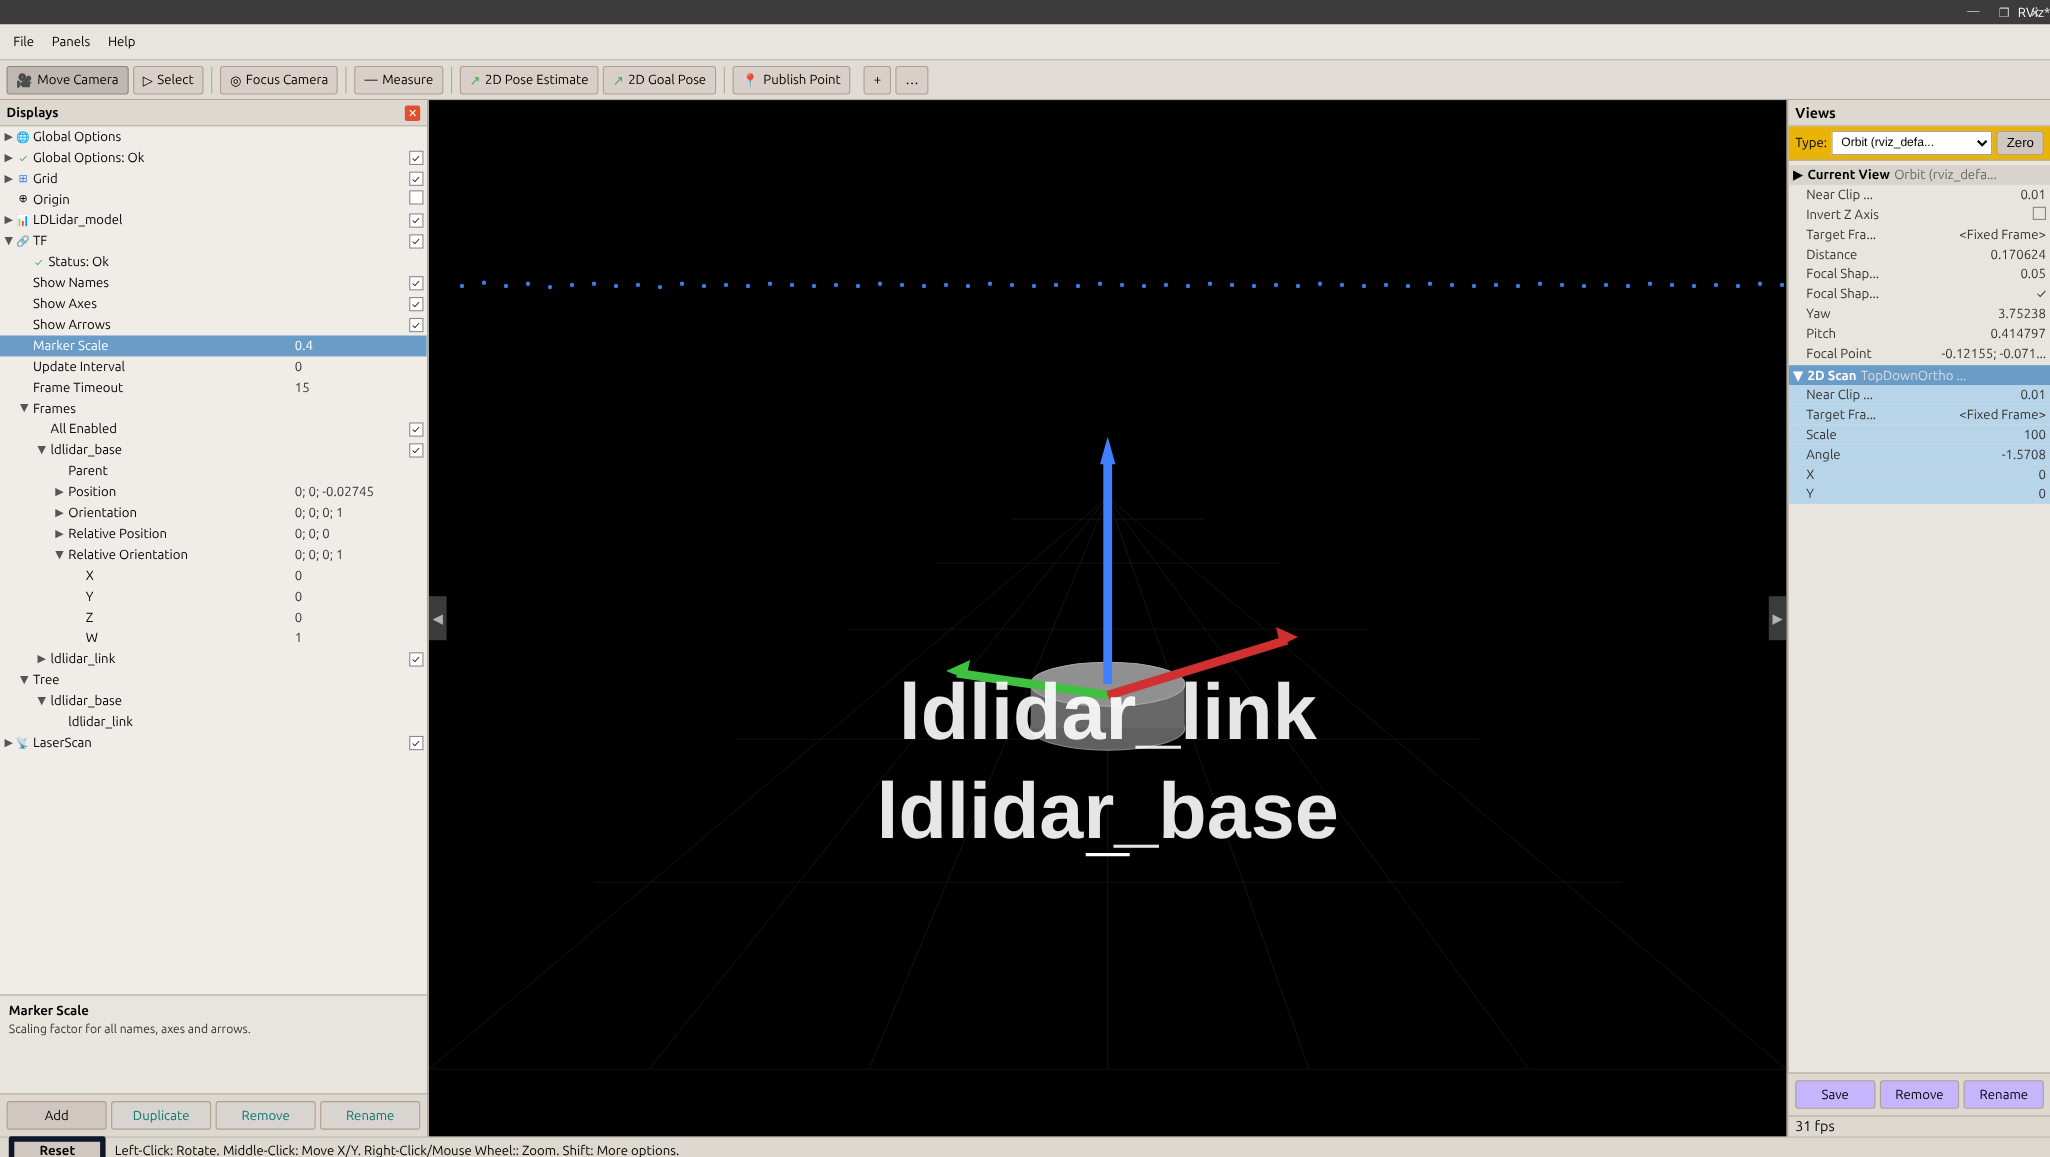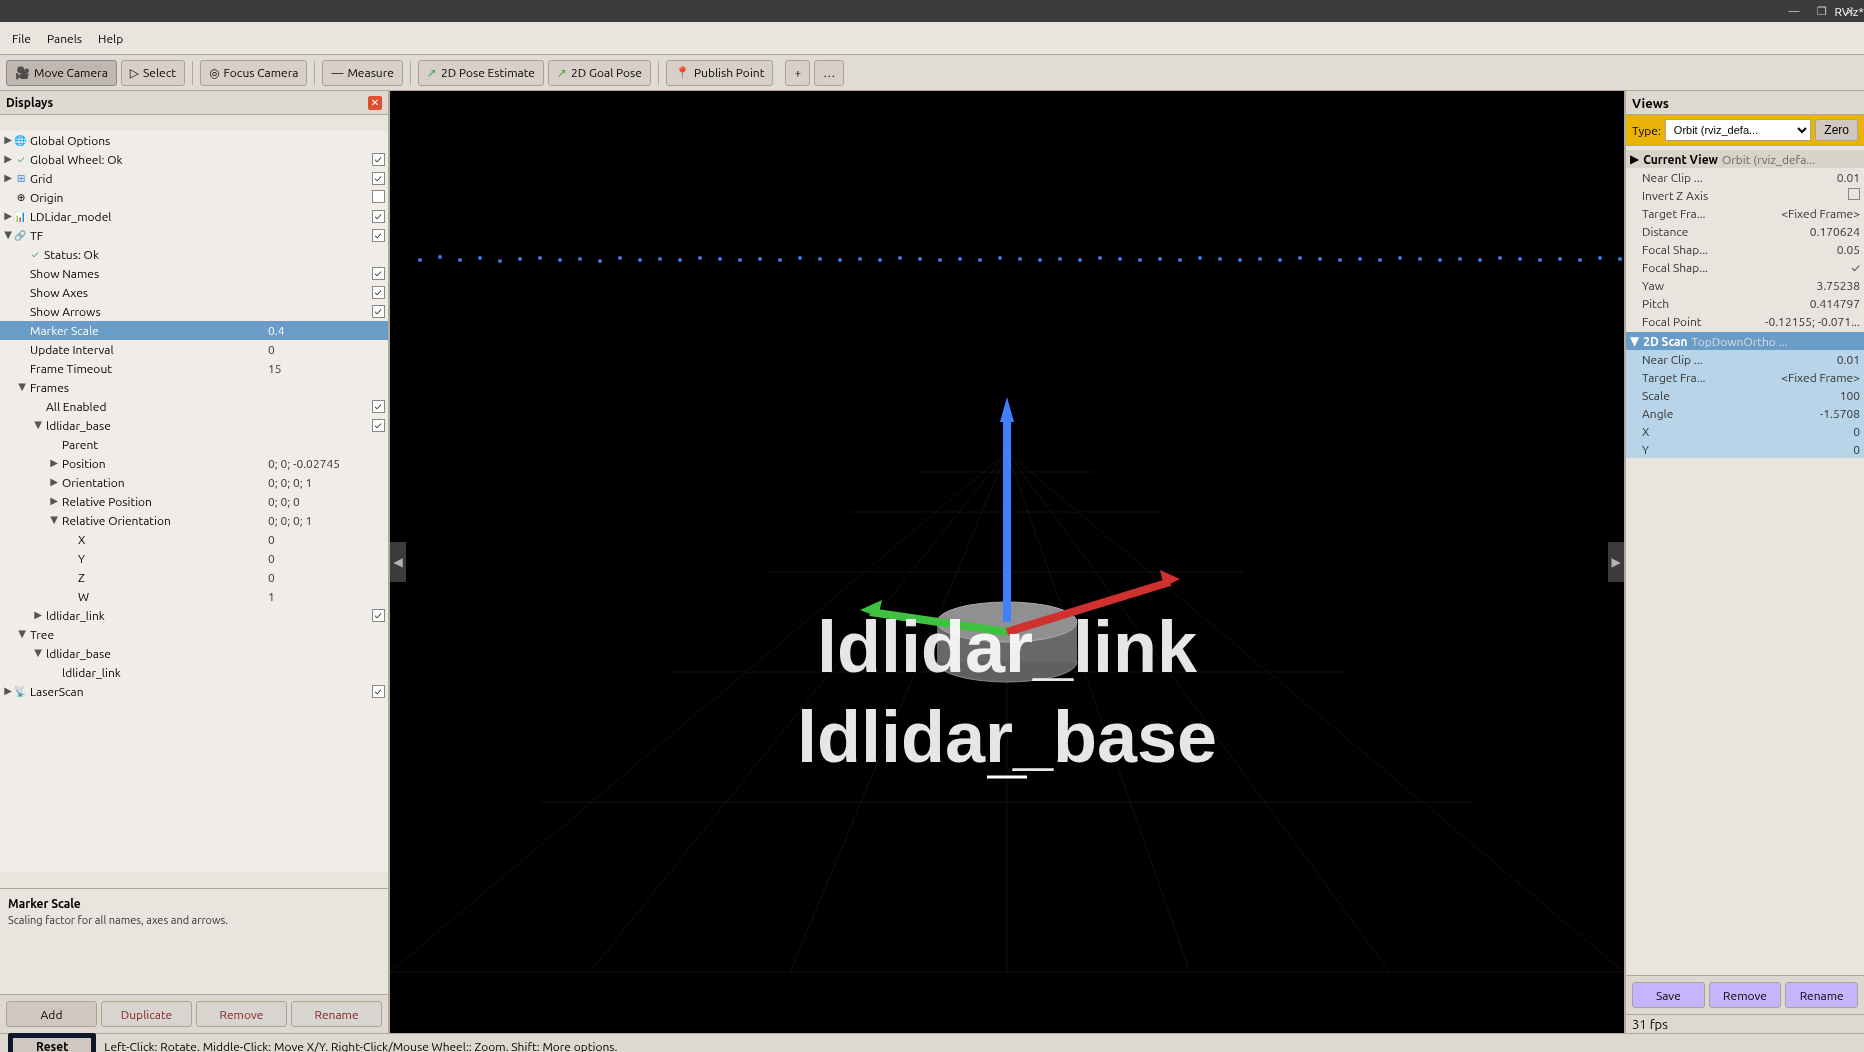--- a/index.html
+++ b/index.html
@@ -96,21 +96,20 @@
       height: calc(1052px - 22px - 26px - 36px - 26px);
     }
 
     
     #left-panel {
       width: 390px;
       display: flex;
       flex-direction: column;
       background: #e8e4de;
       border-right: 2px solid #b0a898;
-      gap: 16px;
     }
     #displays-header {
       display: flex;
       align-items: center;
       justify-content: space-between;
       padding: 4px 6px;
       background: #ddd8d0;
       border-bottom: 1px solid #b0a898;
       height: 24px;
     }
@@ -222,21 +221,21 @@
       background: #d0c8c0;
       border: 1px solid #b0a090;
       border-radius: 3px;
       cursor: pointer;
       font-size: 12px;
       display: flex;
       align-items: center;
       justify-content: center;
     }
     .action-btn:disabled, .action-btn.disabled {
-      color: #7f1d1d;
+      color: #0f766e;
       cursor: default;
       background: #d8d4d0;
     }
 
     
     #viewport {
       flex: 1;
       background: #000;
       position: relative;
       overflow: hidden;
@@ -456,21 +455,21 @@
         <span class="indent" style="width:2px;"></span>
         <span class="expand-arrow">▶</span>
         <span class="icon-small">🌐</span>
         <span class="row-label">Global Options</span>
       </div>
 
       <div class="tree-row">
         <span class="indent" style="width:2px;"></span>
         <span class="expand-arrow">▶</span>
         <span class="icon-small color-green">✓</span>
-        <span class="row-label">Global Wheel: Ok</span>
+        <span class="row-label">Global Options: Ok</span>
         <div class="checkbox-col"><div class="cb checked"></div></div>
       </div>
 
       <div class="tree-row">
         <span class="indent" style="width:2px;"></span>
         <span class="expand-arrow">▶</span>
         <span class="icon-small color-blue">⊞</span>
         <span class="row-label">Grid</span>
         <div class="checkbox-col"><div class="cb checked"></div></div>
       </div>

